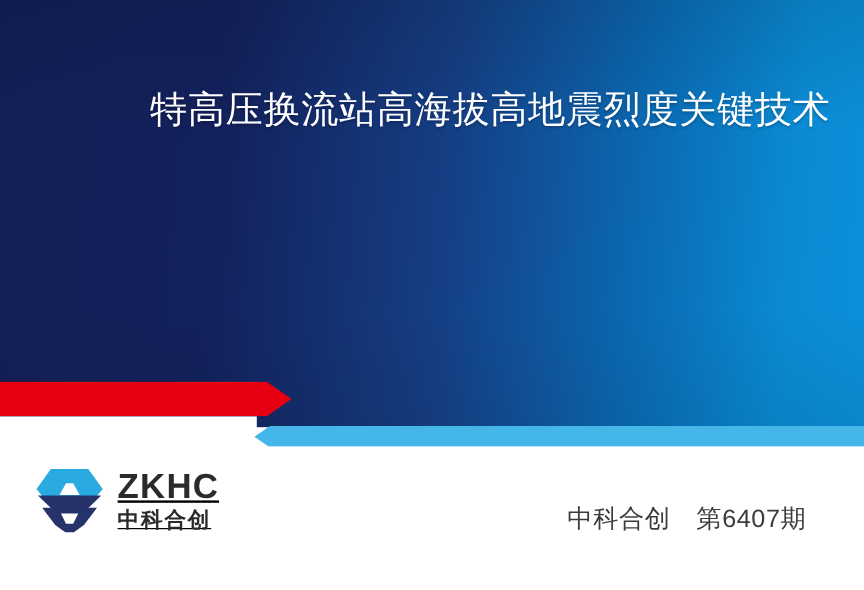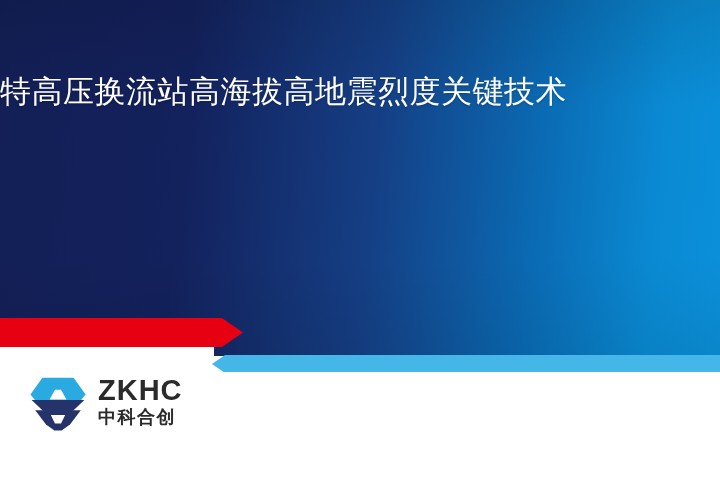--- a/index.html
+++ b/index.html
@@ -49,25 +49,26 @@
         rgba(0,0,0,0.07) 100%);
     pointer-events: none;
   }
 
   
   .title-block {
     position: absolute;
     left: 0;
     top: 66px;
     width: 644px;
-    text-align: left;
+    text-align: right;
     color: #ffffff;
     line-height: 52px;
     letter-spacing: 0.5px;
     text-shadow: 0 1px 2px rgba(0,0,0,0.22);
+    padding-left: 48px;
   }
   .title-line {
     display: block;
     font-size: 31px;
     font-weight: 500;
     white-space: nowrap;
   }
 
   
   .red-band {
@@ -108,25 +109,25 @@
     top: 372px;
     width: 720px;
     height: 120px;
     background: #ffffff;
   }
 
   
   .logo {
     position: absolute;
     left: 28px;
-    top: 370px;
+    top: 386px;
     width: 230px;
     height: 66px;
     display: flex;
-    align-items: center;
+    text-decoration: underline;
   }
   .logo-mark {
     width: 60px;
     height: 60px;
     flex: 0 0 60px;
   }
   .logo-text {
     margin-left: 10px;
     display: flex;
     flex-direction: column;
@@ -189,14 +190,15 @@
       <path d="M6 40 L24 40 H76 L94 40 L76 68 L58 92 H42 L24 68 Z" fill="#26336b" transform="translate(0,20) scale(1,0.62)"></path>
       <path d="M12 62 H88 L70 86 L56 96 H44 L30 86 Z" fill="#26336b"></path>
       <path d="M38 70 H62 L55 84 H45 Z" fill="#ffffff"></path>
     </svg>
     <div class="logo-text">
       <div class="logo-zkhc">ZKHC</div>
       <div class="logo-cn">中科合创</div>
     </div>
   </div>
 
+  <div class="footer-caption">中科合创　第6407期</div>
 
 </div>
 
 </body></html>

